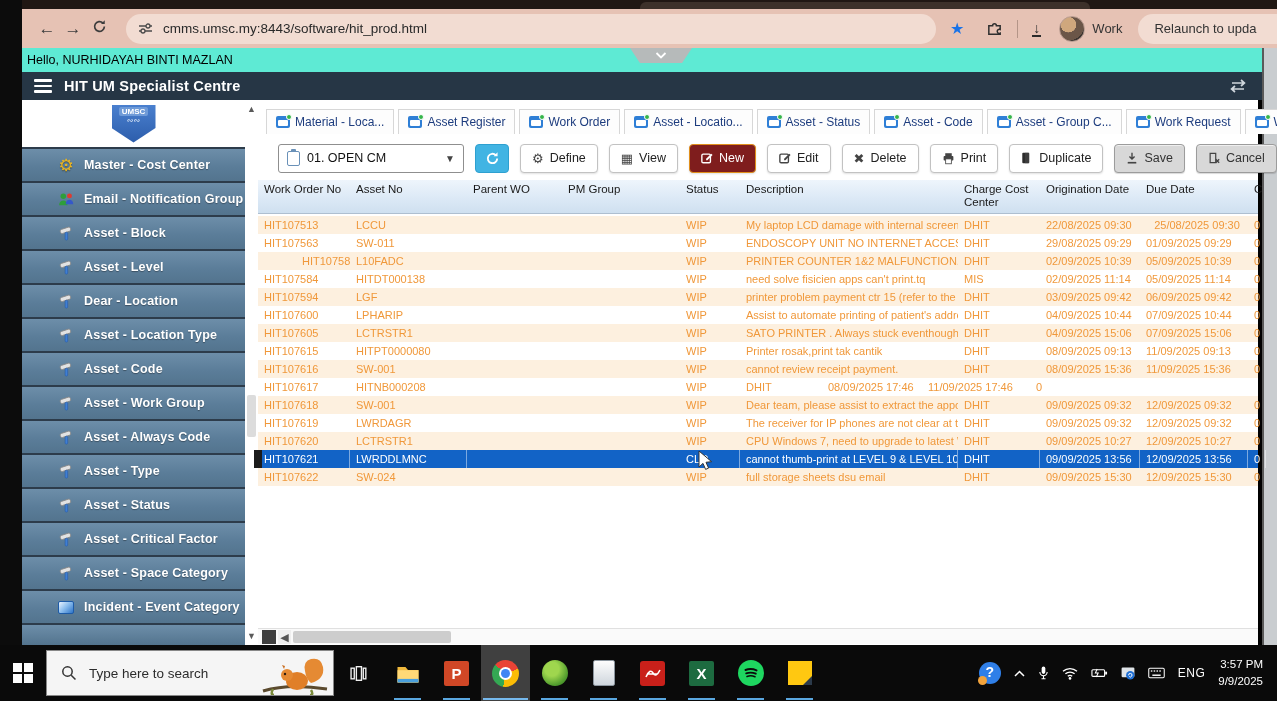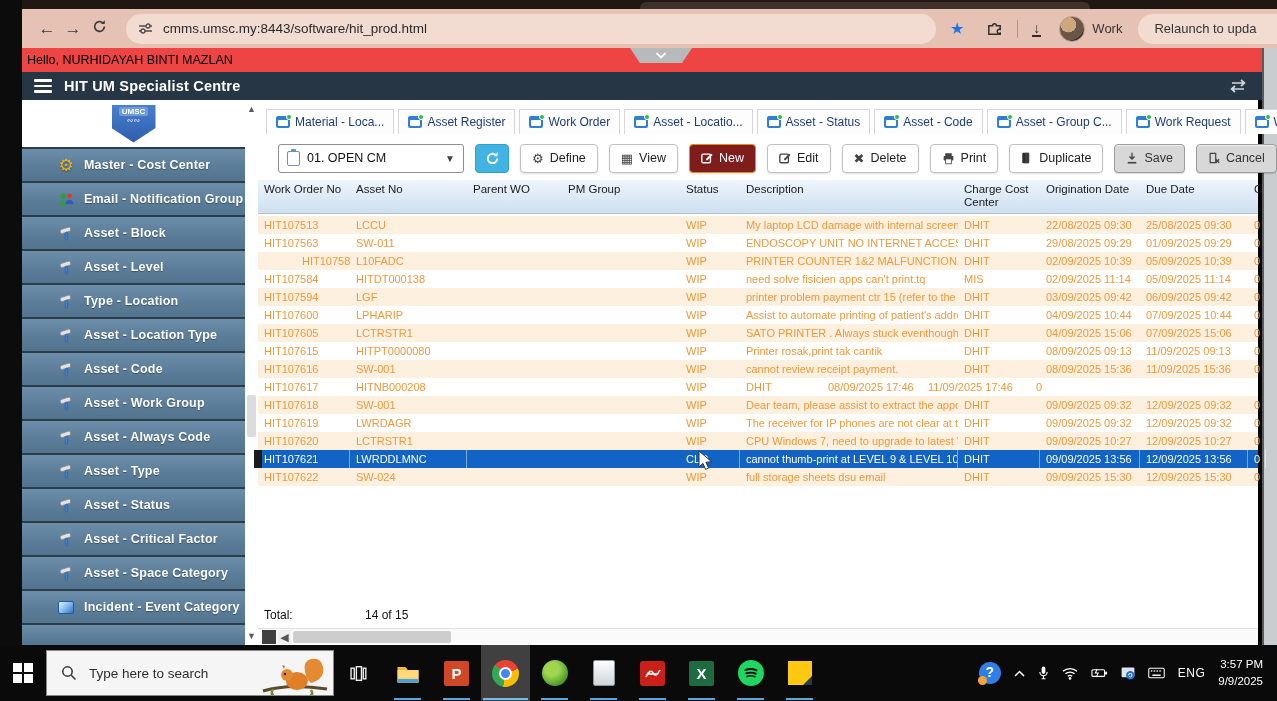--- a/index.html
+++ b/index.html
@@ -21,21 +21,21 @@
   #staricon { color:#1a73e8; font-size:16px; margin-left:14px; }
   #extensions { margin-left:22px; display:flex; }
   .tooldivider { width:1px; height:18px; background:#b49588; margin-left:14px; }
   #download { margin-left:14px; font-size:14px; font-weight:bold; color:#2b2b2b; border-bottom:2px solid #2b2b2b; line-height:14px; padding:0 1px 0 1px; }
   #profile { margin-left:18px; display:flex; align-items:center; gap:7px; }
   #avatar { width:26px; height:26px; border-radius:50%; background:radial-gradient(circle at 35% 32%, #cfa77d 0 34%, #6b5648 35% 70%, #3c3531 71%); border:1px solid #b99c90; }
   #profilename { font-size:13px; color:#333; }
   #relaunch { margin-left:16px; height:30px; background:#f2dcd2; border-radius:15px 0 0 15px; display:flex; align-items:center; padding:0 10px 0 16px; font-size:13px; color:#333; flex:1; overflow:hidden; white-space:nowrap; }
 
   
-  #hellostrip { left:22px; top:48px; width:1240px; height:24px; background:#ef4444; }
+  #hellostrip { left:22px; top:48px; width:1240px; height:24px; background:#5eead4; }
   #greeting { position:absolute; left:5px; top:5px; font-size:12.5px; color:#000; }
   #pulltab { position:absolute; left:608px; top:0; width:62px; height:15px; background:#b6baba; clip-path:polygon(0 0,100% 0,84% 100%,16% 100%); display:flex; align-items:center; justify-content:center; }
   #pulltab svg { margin-top:-1px; }
 
   
   #appheader { left:22px; top:72px; width:1240px; height:28px; background:#263645; display:flex; align-items:center; }
   #hamburger { margin-left:12px; width:18px; display:flex; flex-direction:column; gap:3px; }
   #hamburger i { display:block; height:2.5px; background:#fff; border-radius:1px; }
   #apptitle { margin-left:12px; color:#fff; font-size:14.5px; font-weight:bold; letter-spacing:0.2px; }
   #headerswap { margin-left:auto; margin-right:14px; display:flex; }
@@ -261,21 +261,21 @@
       </div>
       <div class="side-item">
         <span class="side-icon">
           <svg width="17" height="17" viewBox="0 0 16 16">
             <g transform="rotate(-18 7 5)">
               <rect x="2" y="3" width="10" height="4" rx="1.6" fill="#e2e2e2" stroke="#8a8a8a" stroke-width="0.8"></rect>
             </g>
             <rect x="6.7" y="6.8" width="2.4" height="7.4" rx="1.1" fill="#3f7fd4" stroke="#2a5da8" stroke-width="0.6"></rect>
           </svg>
         </span>
-        <span class="side-label">Type - Location</span>
+        <span class="side-label">Dear - Location</span>
       </div>
       <div class="side-item">
         <span class="side-icon">
           <svg width="17" height="17" viewBox="0 0 16 16">
             <g transform="rotate(-18 7 5)">
               <rect x="2" y="3" width="10" height="4" rx="1.6" fill="#e2e2e2" stroke="#8a8a8a" stroke-width="0.8"></rect>
             </g>
             <rect x="6.7" y="6.8" width="2.4" height="7.4" rx="1.1" fill="#3f7fd4" stroke="#2a5da8" stroke-width="0.6"></rect>
           </svg>
         </span>
@@ -537,21 +537,21 @@
   <div id="gridrows">
       <div class="grow odd">
         <div class="gcell" style="width: 92px; flex: 0 0 92px;">HIT107513</div>
         <div class="gcell" style="width: 117px; flex: 0 0 117px;">LCCU</div>
         <div class="gcell" style="width: 95px; flex: 0 0 95px;"></div>
         <div class="gcell" style="width: 118px; flex: 0 0 118px;"></div>
         <div class="gcell" style="width: 60px; flex: 0 0 60px;">WIP</div>
         <div class="gcell" style="width: 218px; flex: 0 0 218px;">My laptop LCD damage with internal screen b</div>
         <div class="gcell" style="width: 82px; flex: 0 0 82px;">DHIT</div>
         <div class="gcell" style="width: 100px; flex: 0 0 100px;">22/08/2025 09:30</div>
-        <div class="gcell" style="width: 108px; flex: 0 0 108px;">25/08/2025 09:30</div>
+        <div class="gcell" style="width: 108px; flex: 0 0 108px; text-align: center;">25/08/2025 09:30</div>
         <div class="gcell" style="width: 18px; flex: 0 0 18px;">0</div>
       </div>
       <div class="grow even">
         <div class="gcell" style="width: 92px; flex: 0 0 92px;">HIT107563</div>
         <div class="gcell" style="width: 117px; flex: 0 0 117px;">SW-011</div>
         <div class="gcell" style="width: 95px; flex: 0 0 95px;"></div>
         <div class="gcell" style="width: 118px; flex: 0 0 118px;"></div>
         <div class="gcell" style="width: 60px; flex: 0 0 60px;">WIP</div>
         <div class="gcell" style="width: 218px; flex: 0 0 218px;">ENDOSCOPY UNIT NO INTERNET ACCESS, UF</div>
         <div class="gcell" style="width: 82px; flex: 0 0 82px;">DHIT</div>
@@ -710,24 +710,20 @@
         <div class="gcell" style="width: 118px; flex: 0 0 118px;"></div>
         <div class="gcell" style="width: 60px; flex: 0 0 60px;">WIP</div>
         <div class="gcell" style="width: 218px; flex: 0 0 218px;">full storage sheets dsu email</div>
         <div class="gcell" style="width: 82px; flex: 0 0 82px;">DHIT</div>
         <div class="gcell" style="width: 100px; flex: 0 0 100px;">09/09/2025 15:30</div>
         <div class="gcell" style="width: 108px; flex: 0 0 108px;">12/09/2025 15:30</div>
         <div class="gcell" style="width: 18px; flex: 0 0 18px;">0</div>
       </div>
     </div>
 
-  <div id="totalrow">
-    <span id="totallabel">Total:</span>
-    <span id="totalvalue">14 of 15</span>
-  </div>
   <div id="hscroll">
     <div id="hsq"></div>
     <div id="hleftarrow">◀</div>
     <div id="hthumb"></div>
   </div>
 </div>
 
 <svg id="cursor" class="abs" viewBox="0 0 20 22">
   <path d="M2 1l0 16 4-3.6 2.6 6 3-1.3-2.6-5.8 5.6-0.6z" fill="#fff" stroke="#333" stroke-width="1"></path>
 </svg>

